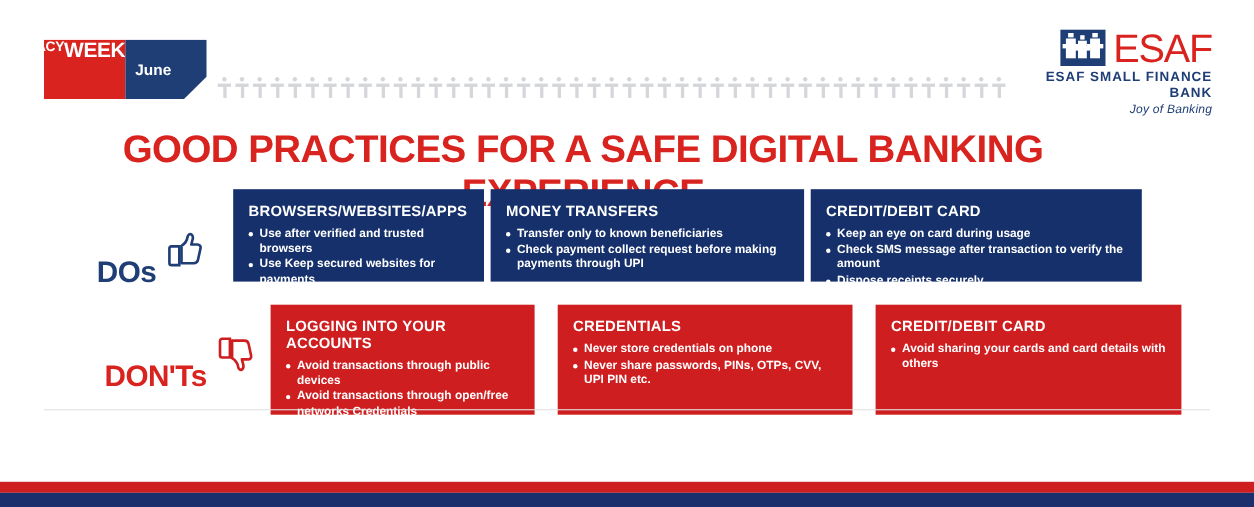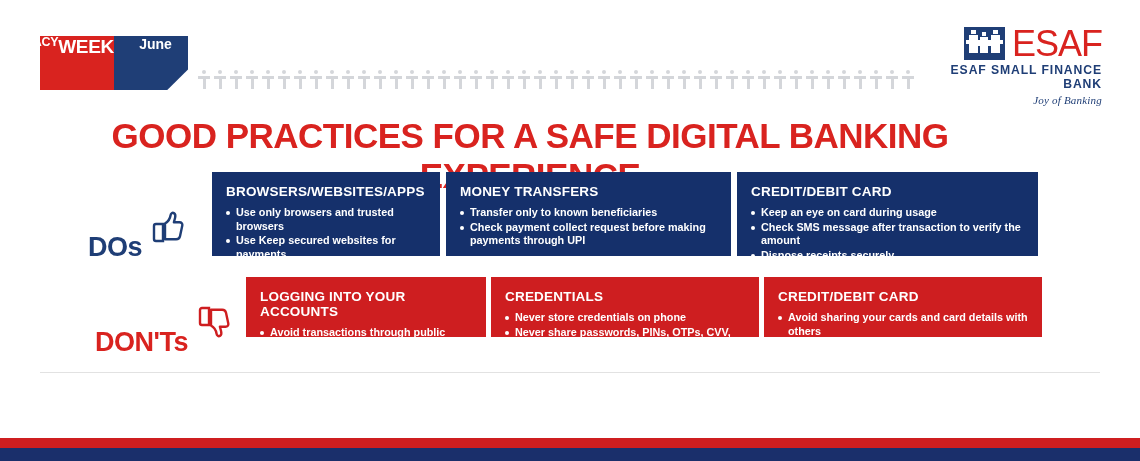--- a/index.html
+++ b/index.html
@@ -46,21 +46,21 @@
     letter-spacing: -0.3px;
     display: block;
   }
   .flw-l1 { font-size: 12.5px; line-height: 13px; }
   .flw-l2 { font-size: 12.5px; line-height: 13px; }
   .flw-l3 { font-size: 19px; line-height: 19px; margin-top: 1px; }
   .flw-right {
     background: #1F3E76;
     flex: 1;
     display: flex;
-    flex-direction: row;
+    flex-direction: column;
     justify-content: center;
     padding-left: 9px;
     box-sizing: border-box;
   }
   .flw-right span {
     color: #ffffff;
     font-weight: bold;
     display: block;
   }
   .flw-r1 { font-size: 14px; line-height: 16px; }
@@ -141,21 +141,20 @@
     margin-top: 3px;
     line-height: 14px;
   }
   .esaf-tag {
     color: #1F3E76;
     font-size: 11px;
     font-style: italic;
     margin-top: 3px;
     line-height: 12px;
     letter-spacing: 0.2px;
-    font-family: Liberation Serif, serif;
   }
 
   
   .main-title {
     position: absolute;
     left: 0; top: 116px;
     width: 1060px;
     text-align: center;
     color: #D9231F;
     font-size: 35px;
@@ -183,21 +182,21 @@
   .dos-label .lbl { color: #1F3E76; }
   .donts-label { left: 95px; top: 292px; }
   .donts-label .lbl { color: #D9231F; }
 
   .cards-row {
     position: absolute;
     display: flex;
     align-items: stretch;
   }
   .dos-row   { left: 212px; top: 172px; width: 826px; height: 84px; gap: 6px; }
-  .donts-row { left: 246px; top: 277px; width: 792px; height: 60px; gap: 5px; }
+  .donts-row { left: 246px; top: 277px; width: 792px; height: 100px; gap: 21px; }
 
   .card {
     box-sizing: border-box;
     padding: 12px 14px 10px 14px;
     color: #ffffff;
     flex: 0 0 auto;
   }
   .card.blue { background: #15306B; }
   .card.red  { background: #CE1E20; }
 
@@ -536,21 +535,21 @@
       <path d="M10 16 h7 v17 h-7 a2 2 0 0 1 -2 -2 v-13 a2 2 0 0 1 2 -2 z" fill="none" stroke="#1F3E76" stroke-width="2.4"></path>
       <path d="M19 15.5 c2.5 -1.5 5 -4.5 5.5 -8 c0.3 -2.2 2 -3.2 3.4 -2.4 c1.4 0.8 1.7 2.6 1.2 4.6 l-1.2 4.6 h5.6 c2 0 3.2 1.5 2.8 3.3 l-2.3 10.6 c-0.4 1.9 -1.9 3.1 -3.8 3.1 H19 z" fill="none" stroke="#1F3E76" stroke-width="2.4" stroke-linejoin="round"></path>
     </svg>
   </span>
 </div>
 
 <div class="cards-row dos-row">
   <div class="card blue dos-c1">
     <h3>BROWSERS/WEBSITES/APPS</h3>
     <ul>
-      <li>Use only browsers and trusted browsers</li>
+      <li>Use after verified and trusted browsers</li>
       <li>Use Keep secured websites for payments</li>
       <li>Keep payment apps updated</li>
     </ul>
   </div>
   <div class="card blue dos-c2">
     <h3>MONEY TRANSFERS</h3>
     <ul>
       <li>Transfer only to known beneficiaries</li>
       <li>Check payment collect request before making payments through UPI</li>
     </ul>

